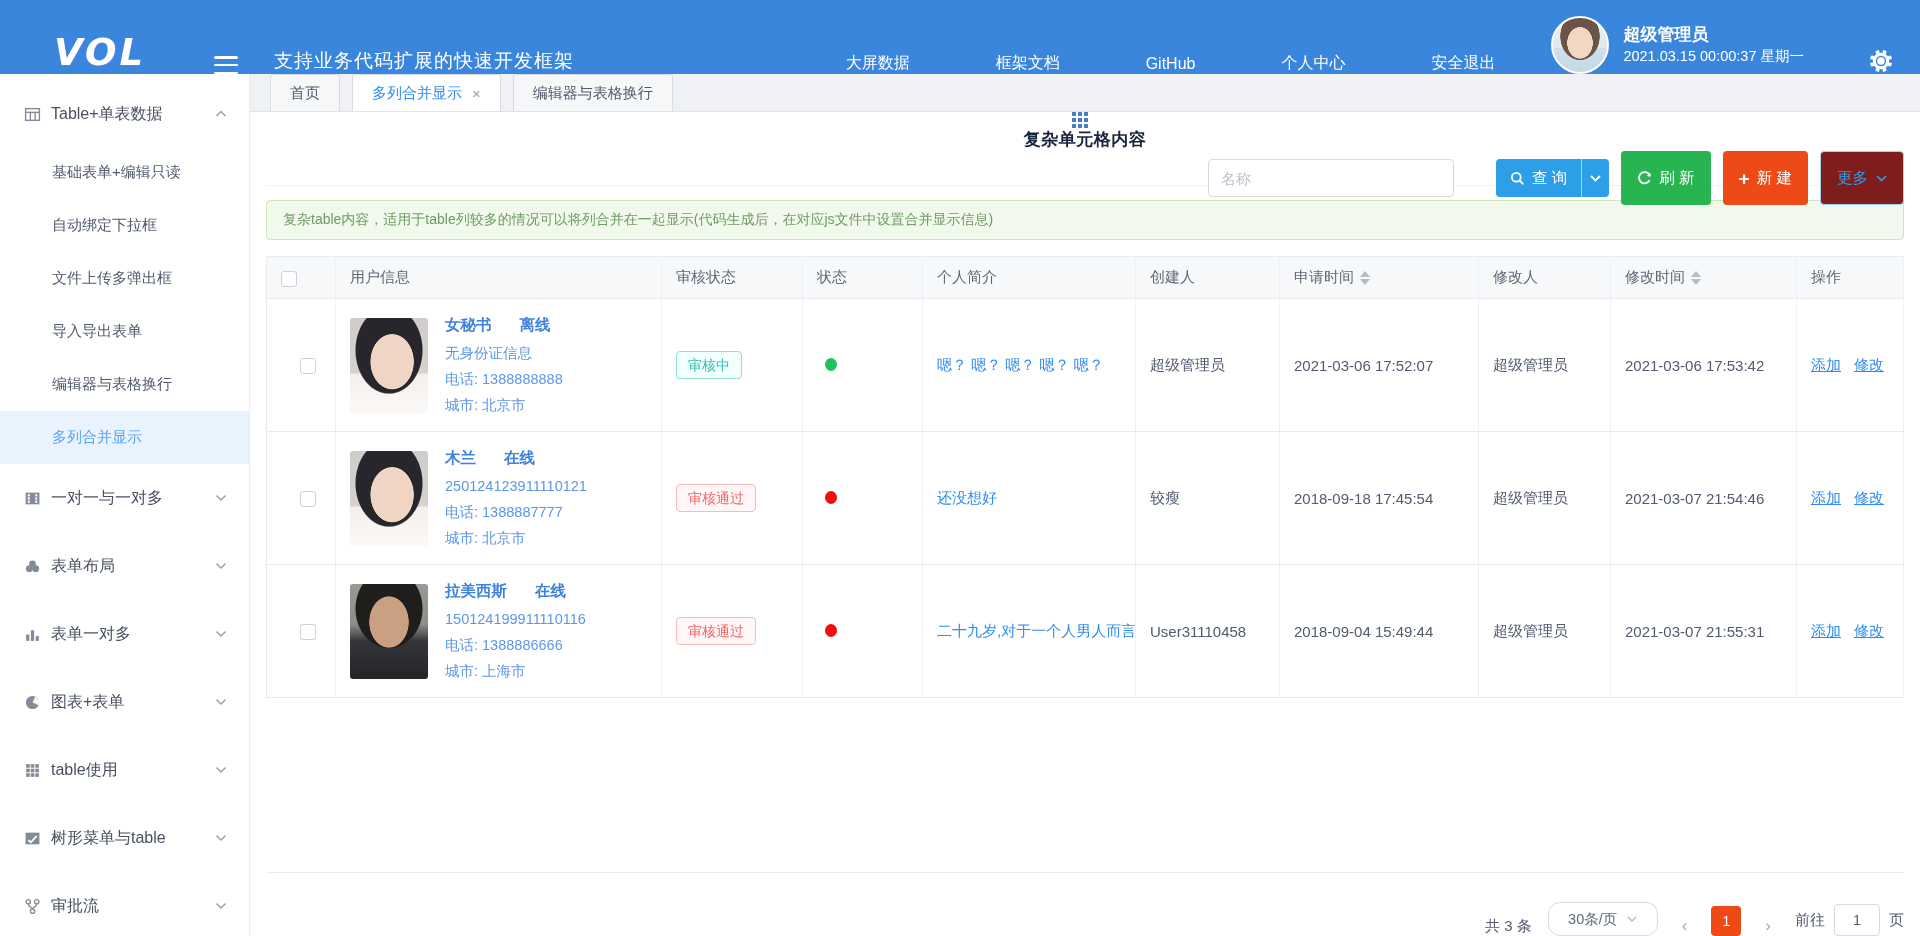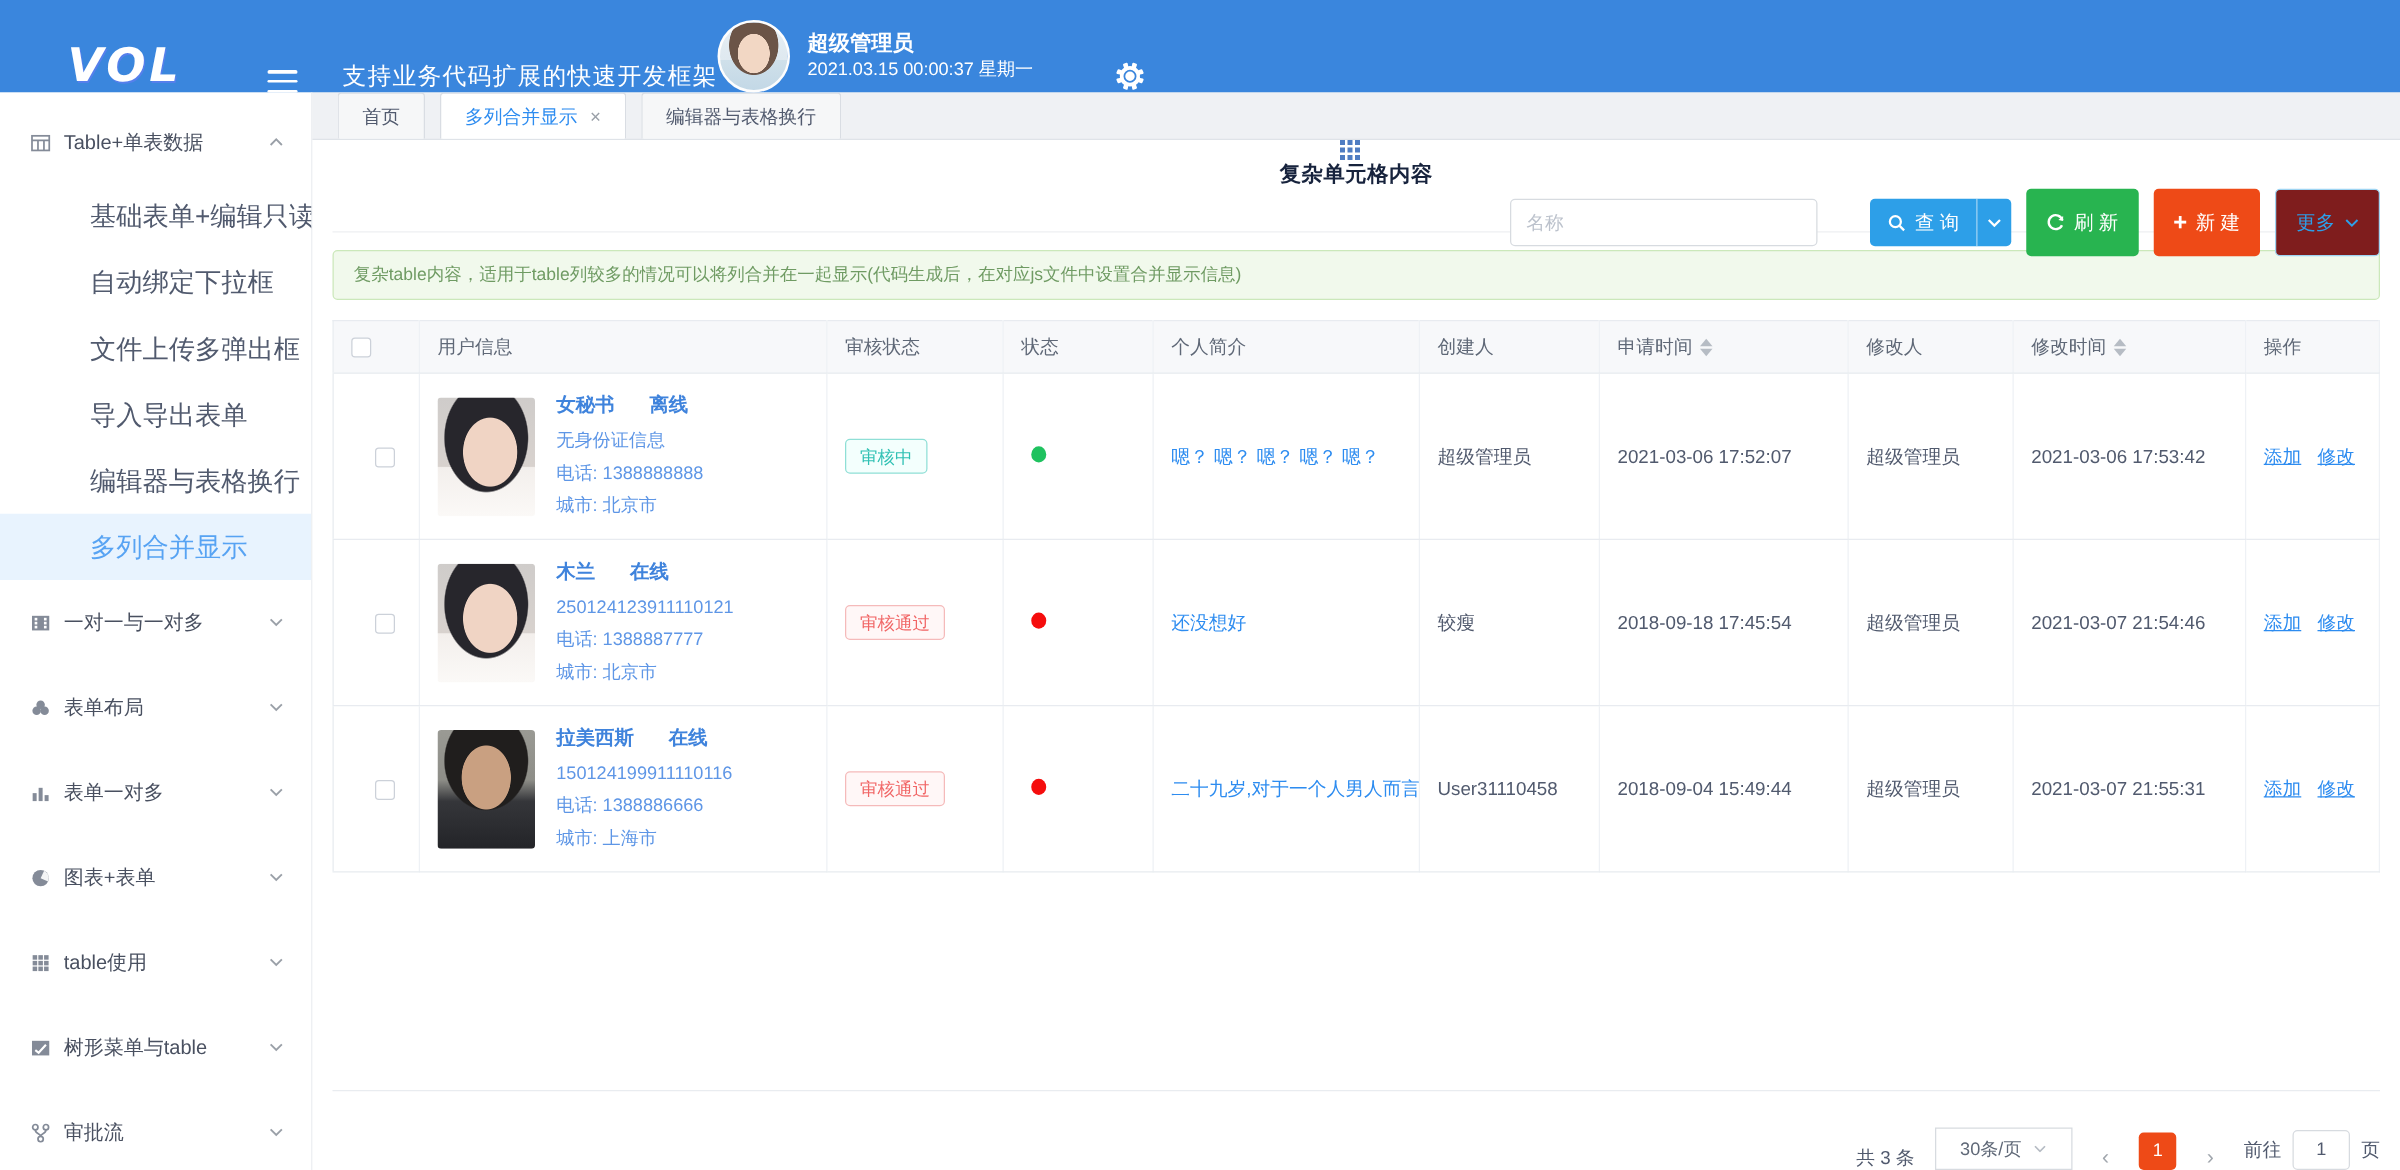--- a/index.html
+++ b/index.html
@@ -33,21 +33,21 @@
   .gear { margin-right:26px; width:26px; height:26px; cursor:pointer; }
 
   
   .sidebar { position:absolute; top:74px; left:0; bottom:0; width:250px; background:#fff;
              border-right:1px solid #e9ecf0; padding-top:8px; overflow:hidden; }
   .sgroup { height:64px; display:flex; align-items:center; padding:0 22px 0 24px; cursor:pointer; color:#495060; font-size:16px; }
   .sgroup.collapsed { height:68px; }
   .sicon { width:17px; height:17px; margin-right:10px; flex:0 0 auto; display:flex; align-items:center; }
   .slabel { flex:1 1 auto; white-space:nowrap; }
   .schev { width:12px; height:12px; display:flex; align-items:center; }
-  .ssub { height:53px; display:flex; align-items:center; padding-left:72px; font-size:21px; color:#515a6e; cursor:pointer; white-space:nowrap; }
+  .ssub { height:53px; display:flex; align-items:center; padding-left:52px; font-size:15px; color:#515a6e; cursor:pointer; white-space:nowrap; }
   .ssub.active { background:#e8f3fe; color:#57a3f3; }
 
   
   .main { margin-left:250px; height:862px; position:relative; }
   .tabbar { height:38px; background:#eff1f4; border-bottom:1px solid #dfe3e8;
             display:flex; align-items:stretch; padding-left:20px; gap:12px; }
   .tab { background:#f6f7f8; border:1px solid #d9dde3; border-bottom:none; display:flex; align-items:center;
          padding:0 19px; font-size:15px; color:#515a6e; cursor:pointer; border-radius:3px 3px 0 0; }
   .tab.active { background:#fff; color:#2d8cf0; }
   .tab .tclose { margin-left:10px; color:#9aa0a8; font-size:15px; cursor:pointer; }
@@ -110,40 +110,47 @@
   .tag-passed  { color:#f16666; border:1px solid #f5baba; background:#fff7f7; }
   .dot { display:inline-block; width:12px; height:13px; border-radius:50%; margin-left:8px; }
   .dot-green { background:#1fc25f; }
   .dot-red { background:#f50d0d; }
   .intro { color:#2d8cf0; cursor:pointer; overflow:hidden; text-overflow:clip; }
   .oplink { color:#2d8cf0; text-decoration:underline; cursor:pointer; margin-right:13px; }
 
   .card-foot { position:absolute; left:16px; right:16px; bottom:0; height:64px;
                border-top:1px solid #e9ecf0; display:flex; align-items:flex-end; justify-content:flex-end;
                gap:16px; font-size:15px; color:#515a6e; }
-  .psel { width:110px; height:34px; border:1px solid #d7dbe0; border-radius:0; display:flex; align-items:center;
+  .psel { width:110px; height:34px; border:1px solid #d7dbe0; border-radius:12px; display:flex; align-items:center;
           justify-content:center; gap:10px; color:#5f6877; font-size:14.5px; cursor:pointer; }
   .parrow { color:#a0a6ad; font-size:17px; padding:0 8px; cursor:pointer; }
   .ppage { width:30px; height:30px; background:#ee4a17; color:#fff; border-radius:4px; display:flex;
            align-items:center; justify-content:center; font-size:14.5px; cursor:pointer; }
   .pgoto { display:flex; align-items:center; gap:9px; }
   .pgoto input { width:46px; height:32px; border:1px solid #d7dbe0; border-radius:4px; text-align:center;
                  font-size:14.5px; color:#515a6e; outline:none; font-family:inherit; }
 </style>
 </head>
 <body>
 
 <div class="header">
   <div class="logo">VOL</div>
   <div class="hamburger">
       <i></i>
       <i></i>
       <i></i>
     </div>
   <div class="app-title">支持业务代码扩展的快速开发框架</div>
+  <div class="hnav">
+      <div class="nav-item">大屏数据</div>
+      <div class="nav-item">框架文档</div>
+      <div class="nav-item">GitHub</div>
+      <div class="nav-item">个人中心</div>
+      <div class="nav-item">安全退出</div>
+    </div>
   <div class="user-block">
     <div class="avatar"></div>
     <div class="user-meta">
       <div class="user-name">超级管理员</div>
       <div class="user-date">2021.03.15 00:00:37 星期一</div>
     </div>
   </div>
   <div class="gear">
     <svg viewBox="0 0 24 24" width="26" height="26">
         <path fill="#fff" d="M12 8.5A3.5 3.5 0 1 0 12 15.5 3.5 3.5 0 0 0 12 8.5zm9.4 5.2-2-.4a7.6 7.6 0 0 1 0-2.6l2-.4a.8.8 0 0 0 .6-1l-.8-2a.8.8 0 0 0-1-.4l-1.9.7a7.6 7.6 0 0 0-1.9-1.9l.7-1.9a.8.8 0 0 0-.4-1l-2-.8a.8.8 0 0 0-1 .6l-.4 2a7.6 7.6 0 0 0-2.6 0l-.4-2a.8.8 0 0 0-1-.6l-2 .8a.8.8 0 0 0-.4 1l.7 1.9A7.6 7.6 0 0 0 5.7 7.6l-1.9-.7a.8.8 0 0 0-1 .4l-.8 2a.8.8 0 0 0 .6 1l2 .4a7.6 7.6 0 0 0 0 2.6l-2 .4a.8.8 0 0 0-.6 1l.8 2a.8.8 0 0 0 1 .4l1.9-.7a7.6 7.6 0 0 0 1.9 1.9l-.7 1.9a.8.8 0 0 0 .4 1l2 .8a.8.8 0 0 0 1-.6l.4-2a7.6 7.6 0 0 0 2.6 0l.4 2a.8.8 0 0 0 1 .6l2-.8a.8.8 0 0 0 .4-1l-.7-1.9a7.6 7.6 0 0 0 1.9-1.9l1.9.7a.8.8 0 0 0 1-.4l.8-2a.8.8 0 0 0-.6-1zM12 16.8A4.8 4.8 0 1 1 16.8 12 4.8 4.8 0 0 1 12 16.8z"></path>

